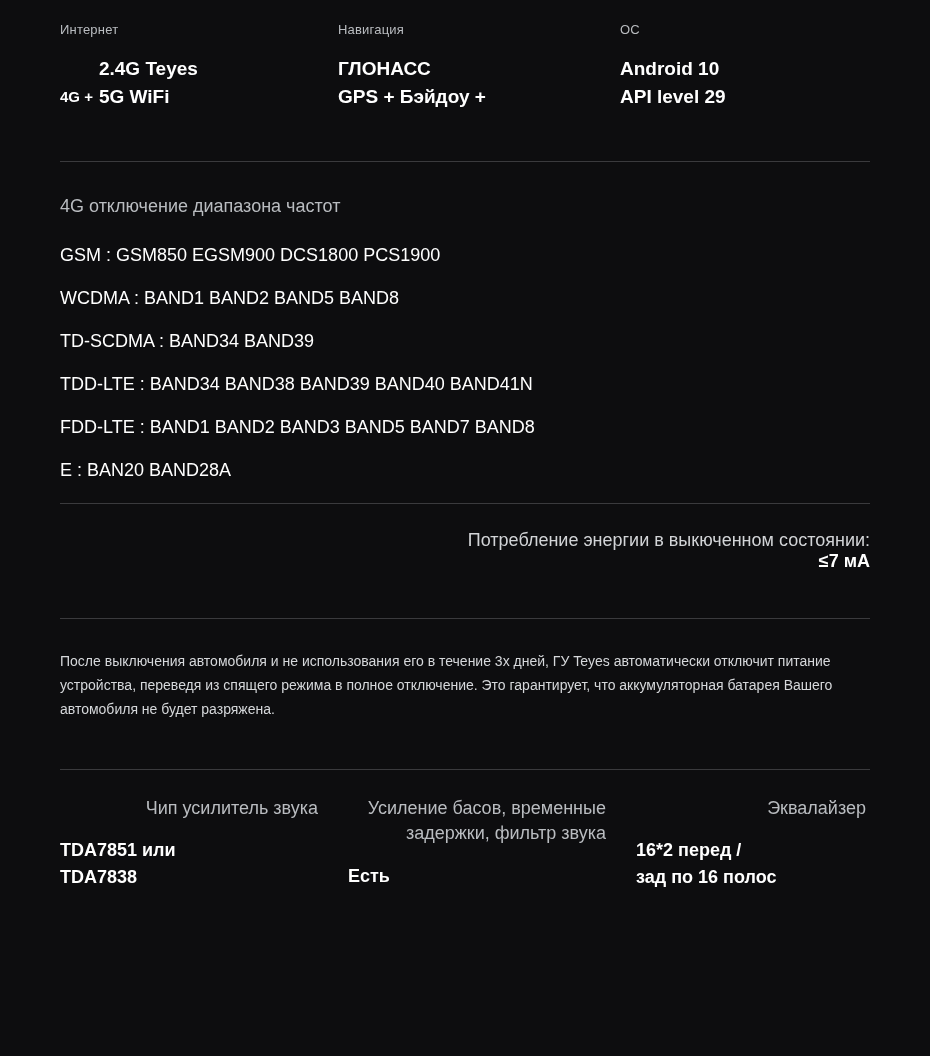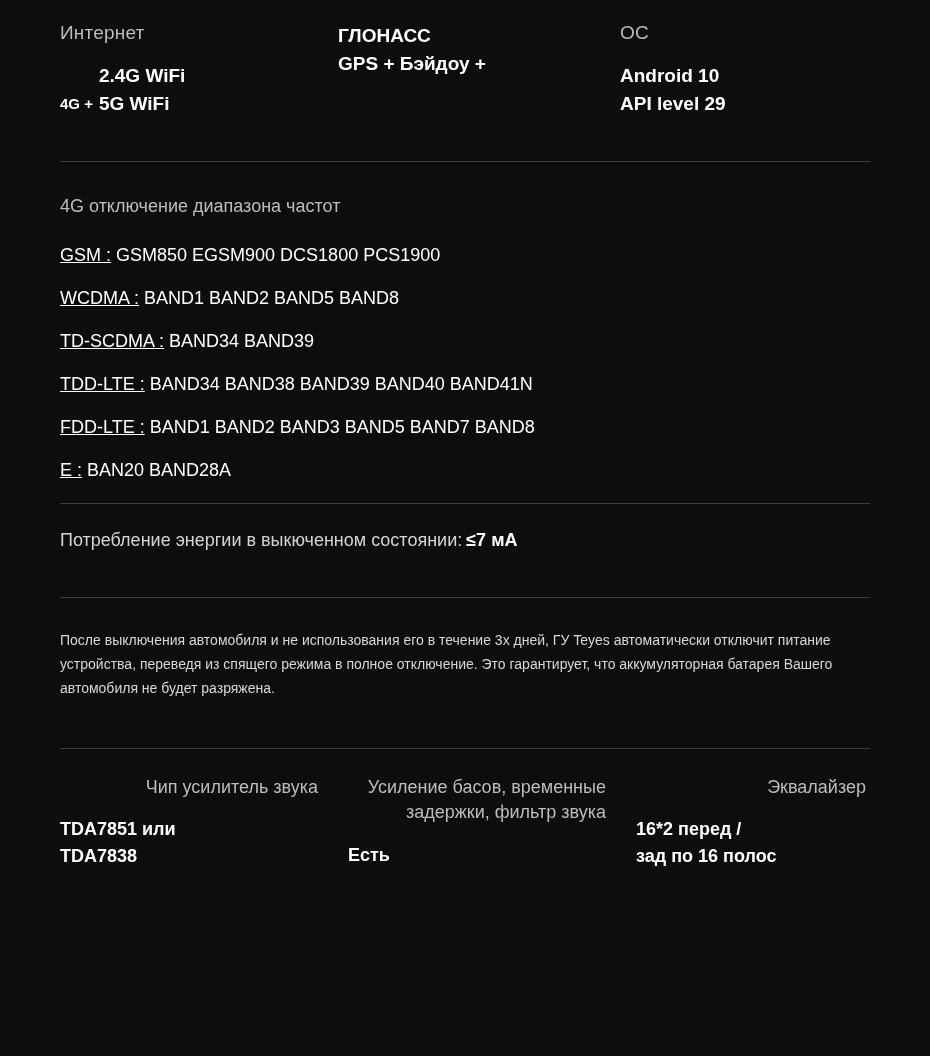--- a/index.html
+++ b/index.html
@@ -30,21 +30,21 @@
   .top-col {
     width: 278px;
     padding-right: 36px;
     border-bottom: 1px solid #3a3a3d;
     padding-bottom: 14px;
     min-height: 140px;
   }
   .top-col.c2 { width: 282px; }
   .top-col.c3 { width: 250px; padding-right: 0; }
   .col-title {
-    font-size: 19px;
+    font-size: 13px;
     color: #b9bcc0;
     font-weight: 400;
     margin-bottom: 18px;
     letter-spacing: .2px;
   }
   .col-body {
     font-size: 19px;
     color: #ffffff;
     font-weight: 700;
     line-height: 1.45;
@@ -62,34 +62,35 @@
     color: #b9bcc0;
     font-weight: 400;
     margin-bottom: 28px;
   }
   .band-row {
     font-size: 18px;
     color: #ffffff;
     margin-bottom: 22px;
     white-space: nowrap;
   }
-  .band-label { font-weight: 400; text-decoration: underline; }
+  .band-label { font-weight: 400; }
   .band-vals { font-weight: 400; }
 
   .divider {
     border-top: 1px solid #3a3a3d;
     margin: 22px 0 0 0;
   }
 
   
   .power {
     padding: 26px 0 24px 0;
     display: flex;
     align-items: flex-end;
     font-size: 18px;
+    flex-direction: column;
   }
   .power-label { color: #d2d4d7; font-weight: 400; }
   .power-value { color: #ffffff; font-weight: 700; margin-left: 4px; }
 
   
   .para {
     padding: 30px 0 26px 0;
     font-size: 14px;
     line-height: 1.72;
     color: #d6d8db;
@@ -125,27 +126,28 @@
 
 <div class="page">
 
   <div class="top-row">
 
     <div class="top-col c1">
       <div class="col-title">Интернет</div>
       <div class="col-body inline-mix">
         <div class="small">4G +</div>
         <div class="big">
-          <div>2.4G WiFi</div>
+          <div>2.4G Teyes</div>
           <div>5G WiFi</div>
         </div>
       </div>
     </div>
 
     <div class="top-col c2">
+      <div class="col-title">Навигация</div>
       <div class="col-body">
         <div>ГЛОНАСС</div>
         <div>GPS + Бэйдоу +</div>
       </div>
     </div>
 
     <div class="top-col c3">
       <div class="col-title">ОС</div>
       <div class="col-body">
         <div>Android 10</div>

